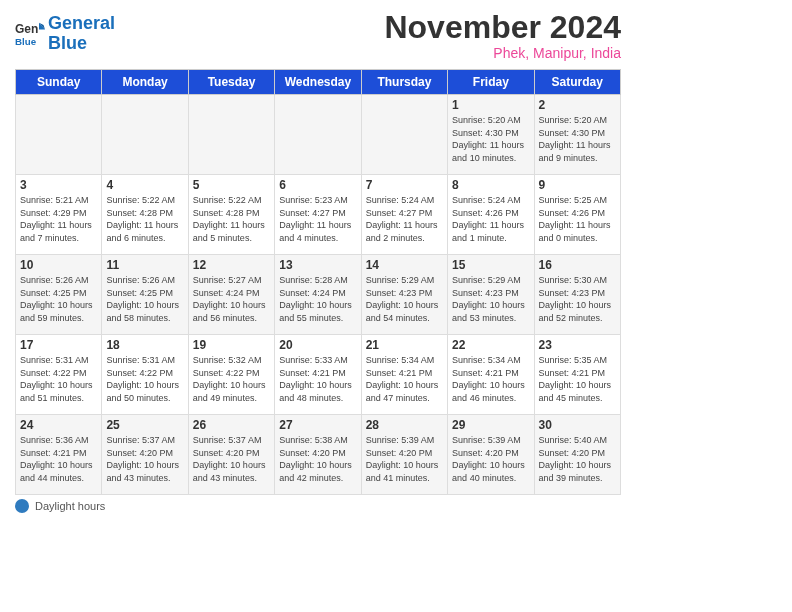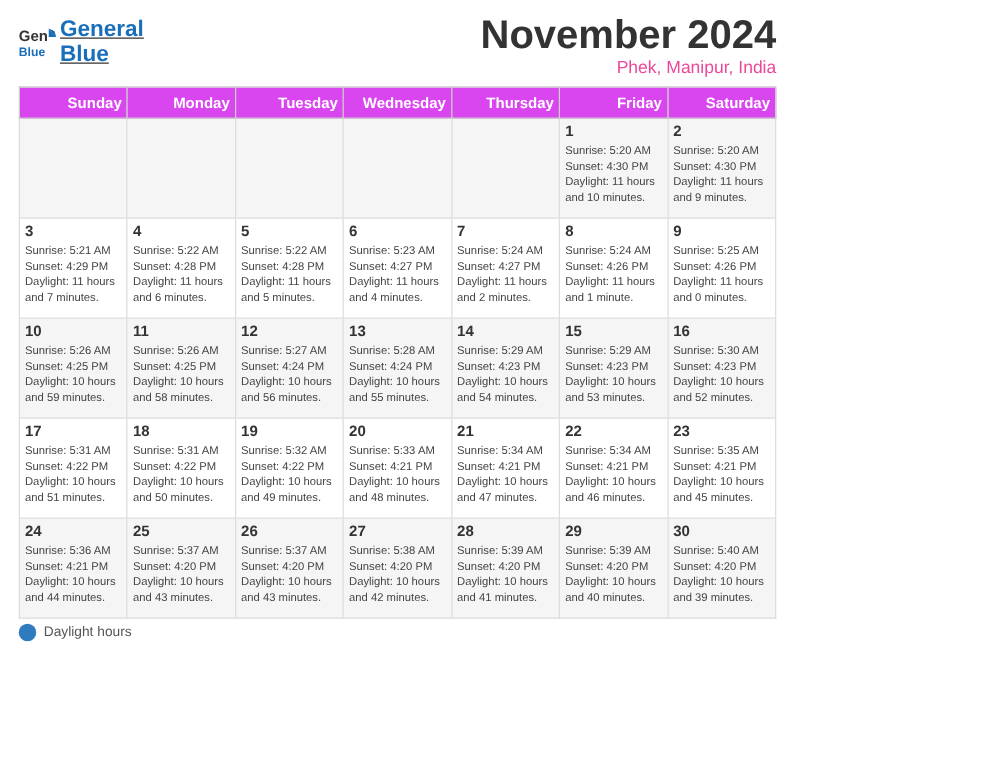--- a/index.html
+++ b/index.html
@@ -23,21 +23,20 @@
     .logo {
       display: flex;
       align-items: center;
       margin-top: 4px;
     }
     .logo-text {
       font-size: 18px;
       font-weight: bold;
       color: #333;
       line-height: 1.1;
-      text-decoration: underline;
     }
     .logo-text span {
       color: #1a6fbb;
     }
     .logo-icon {
       width: 30px;
       height: 30px;
       margin-right: 3px;
     }
     .title-block {
@@ -53,26 +52,26 @@
       font-size: 14px;
       font-weight: normal;
       color: #ec4899;
     }
     table {
       width: 100%;
       border-collapse: collapse;
       table-layout: fixed;
     }
     thead tr th {
-      background-color: #d946ef;
+      background-color: #1d4ed8;
       color: #fff;
       font-size: 12px;
       font-weight: bold;
       padding: 5px 4px;
-      text-align: right;
+      text-align: center;
       border: 1px solid #ccc;
     }
     tbody tr td {
       vertical-align: top;
       font-size: 9.5px;
       color: #333;
       padding: 3px 4px;
       border: 1px solid #ddd;
       height: 80px;
       background: #fff;

